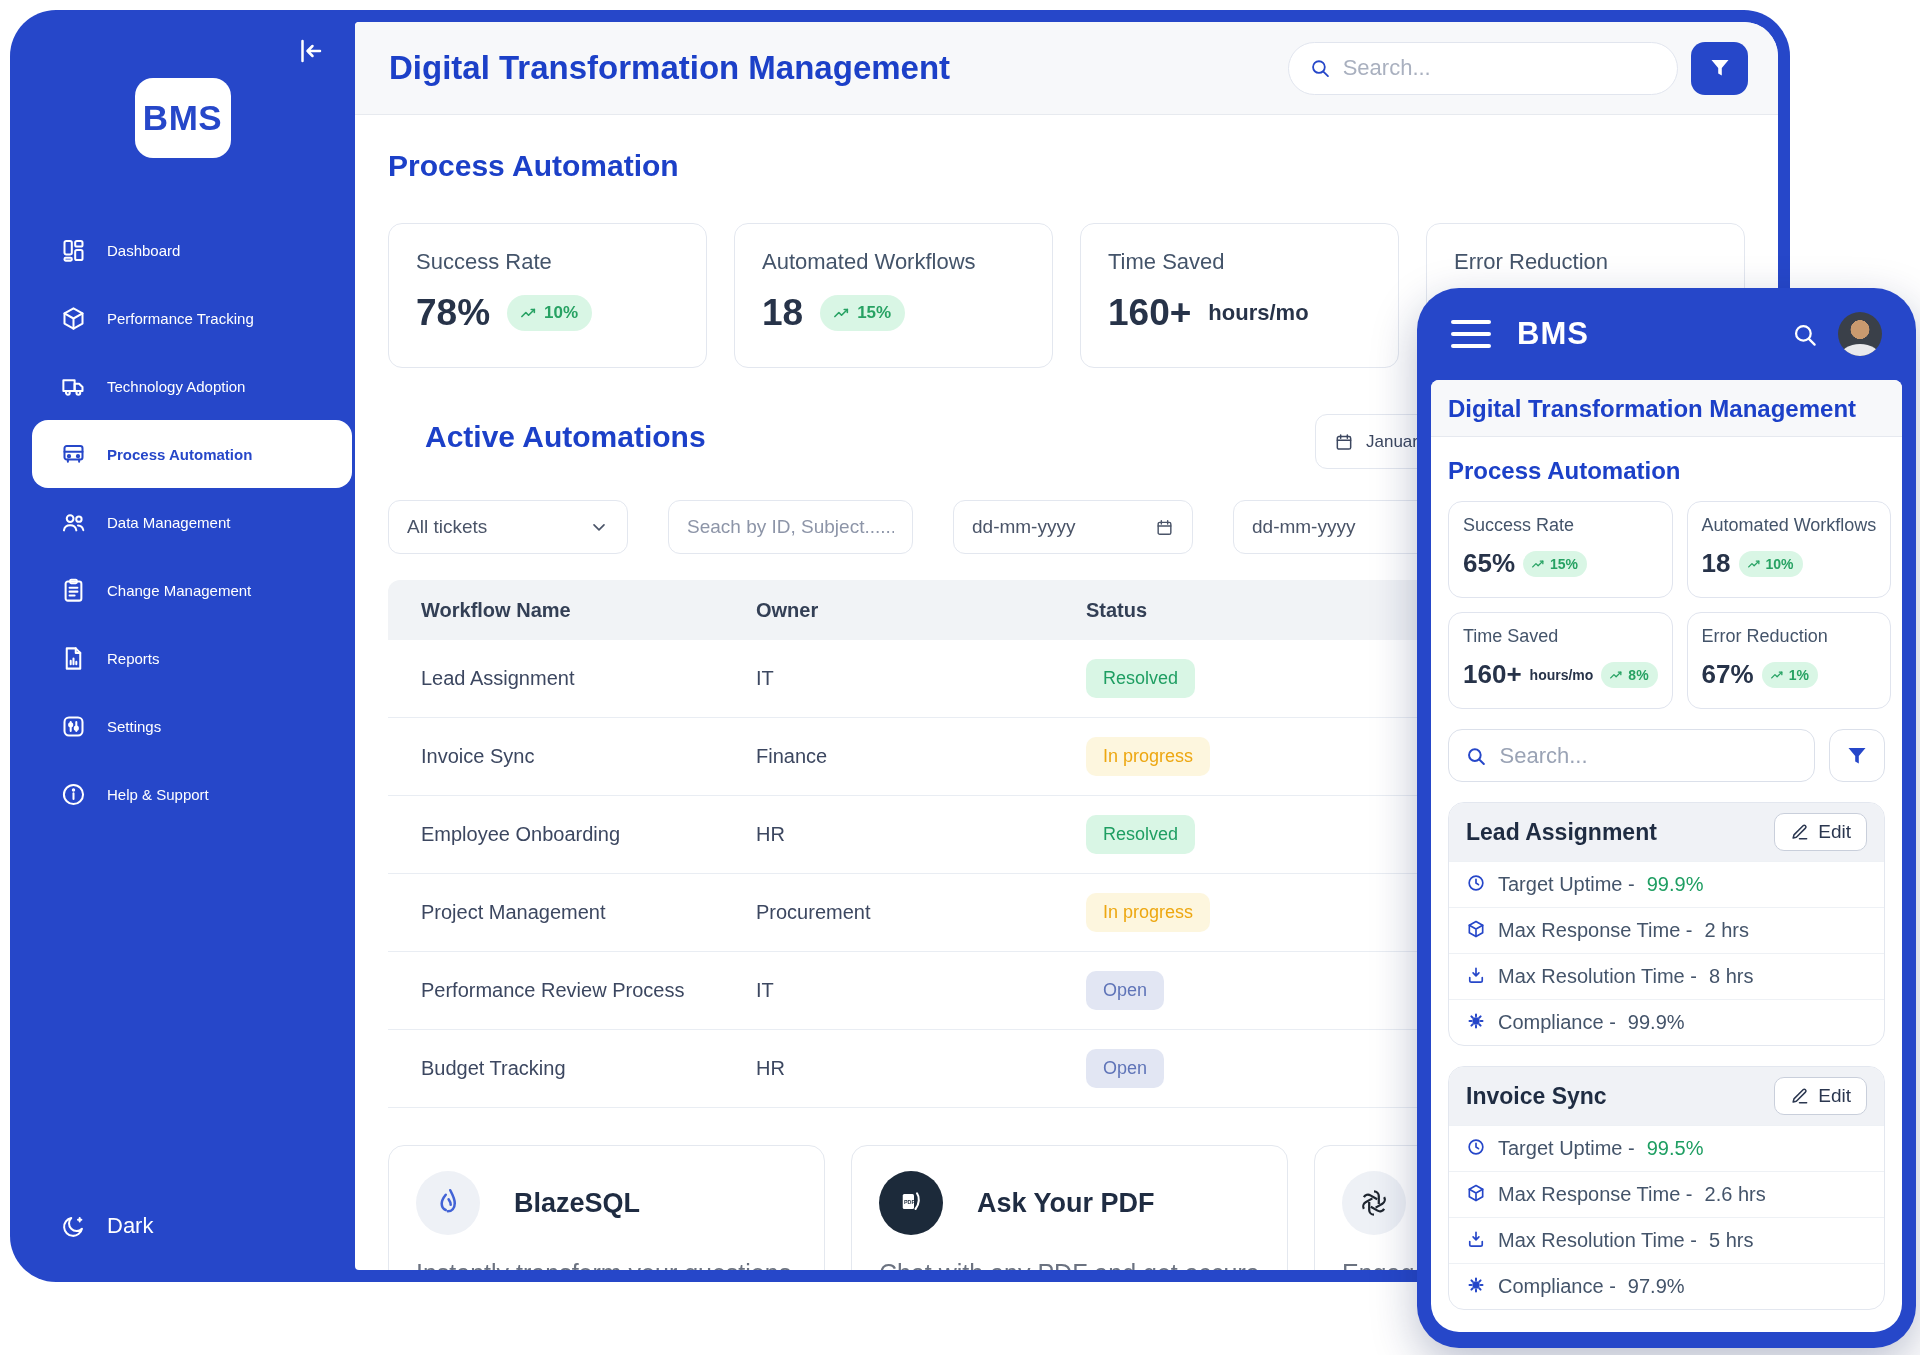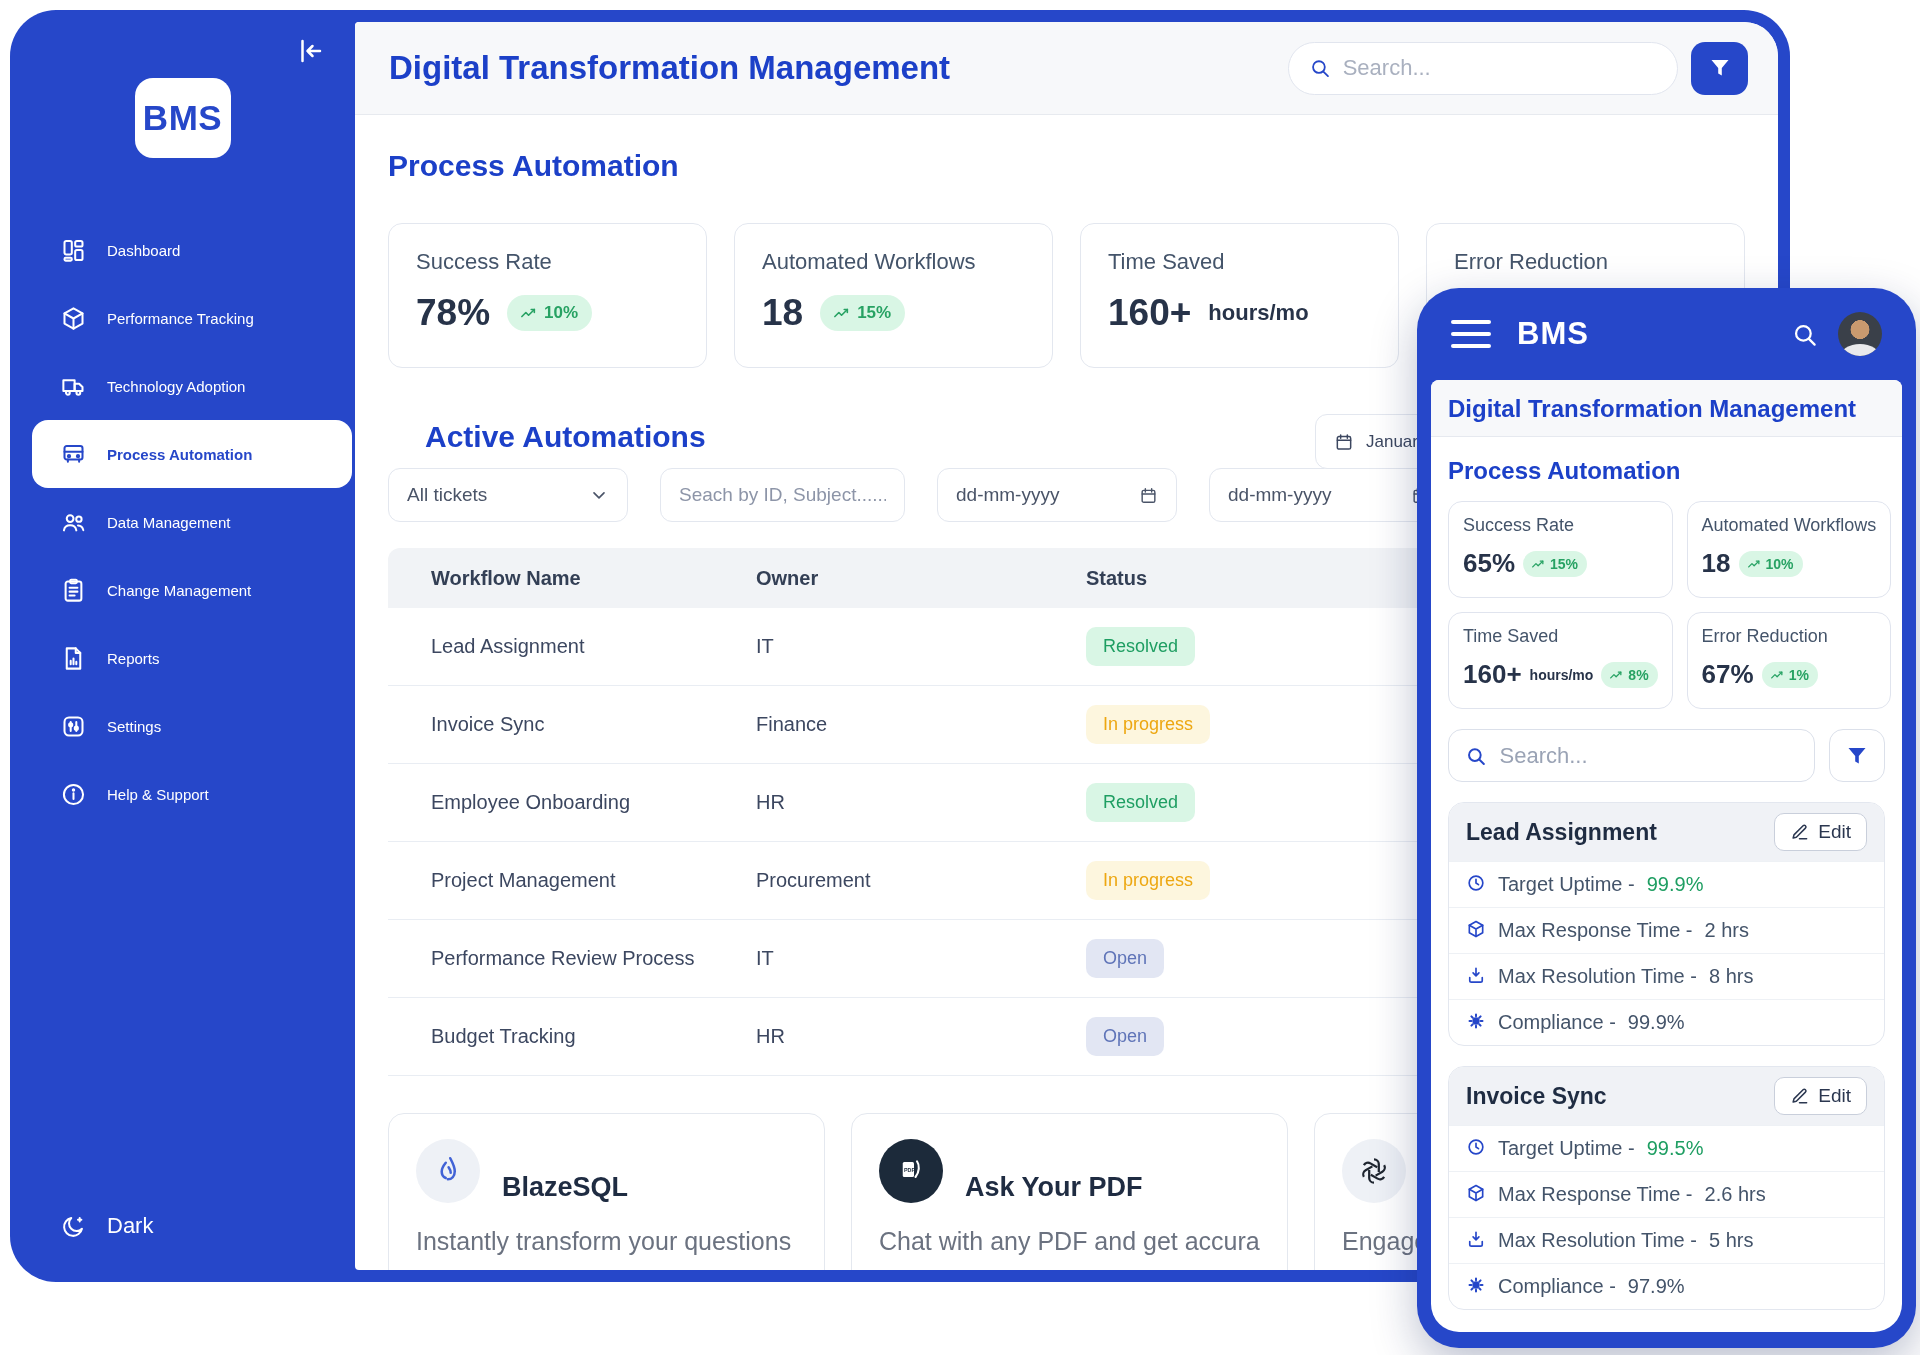--- a/index.html
+++ b/index.html
@@ -57,42 +57,42 @@
   .stat-label{font-size:22px;color:var(--slate);}
   .stat-vrow{display:flex;align-items:center;gap:17px;margin-top:17px;}
   .stat-value{font-size:37px;font-weight:800;color:var(--ink);}
   .stat-unit{font-size:22px;font-weight:600;color:var(--ink);}
   .badge-up{display:inline-flex;align-items:center;gap:7px;background:var(--green-bg);color:var(--green);
           border-radius:999px;padding:8px 14px;font-size:17px;font-weight:600;white-space:nowrap;}
   .auto-head{margin-top:52px;margin-left:37px;}
   .date-pill{position:absolute;left:960px;top:299px;width:280px;height:55px;background:#fff;
           border:1px solid var(--line);border-radius:12px;display:flex;align-items:center;gap:12px;
           padding:0 18px;font-size:17px;color:#3C4760;white-space:nowrap;cursor:pointer;}
-  .filters-row{display:flex;gap:32px;margin-top:14px;}
+  .filters-row{display:flex;gap:40px;margin-top:46px;}
   .field{height:54px;border:1px solid var(--line);border-radius:12px;background:#fff;
           display:flex;align-items:center;gap:12px;padding:0 18px;color:#4A5468;}
   .f-drop{width:240px;justify-content:space-between;font-size:19px;cursor:pointer;}
   .f-search{width:245px;justify-content:center;}
   .f-search input{font-size:19px;width:100%;}
   .f-search input::placeholder{color:#8D95A8;}
   .f-date{width:240px;justify-content:space-between;font-size:19px;cursor:pointer;}
   .table{margin-top:26px;}
   .thead{display:grid;grid-template-columns:368px 330px 1fr;height:60px;align-items:center;
          background:var(--thead);border-radius:12px 12px 0 0;font-size:20px;font-weight:700;color:#333F55;}
-  .thead > div:first-child,.trow > div:first-child{padding-left:43px;}
+  .thead > div:first-child,.trow > div:first-child{padding-left:33px;}
   .trow{display:grid;grid-template-columns:368px 330px 1fr;height:78px;align-items:center;
         border-bottom:1px solid #E9EDF3;font-size:20px;color:#3C4760;background:#fff;}
   .status-badge{display:inline-block;padding:9px 17px;border-radius:10px;font-size:18px;}
   .b-res{background:var(--green-bg);color:#1E9E62;}
   .b-prog{background:var(--yellow-bg);color:var(--yellow);}
   .b-open{background:var(--open-bg);color:var(--open);}
   .integrations{display:flex;gap:26px;margin-top:37px;}
   .int-card{width:437px;height:190px;flex:none;border:1px solid #E4E8EF;border-radius:16px;
          padding:25px 27px;background:#fff;}
-  .int-head{display:flex;align-items:flex-end;gap:22px;}
+  .int-head{display:flex;align-items:center;gap:34px;}
   .int-icon{width:64px;height:64px;border-radius:50%;background:#EEF1F6;display:flex;align-items:center;justify-content:center;flex:none;}
   .int-icon.dark{background:#1C2A3A;}
   .int-title{font-size:27px;font-weight:700;color:#1F2C42;}
   .int-desc{margin-top:24px;font-size:25px;color:var(--muted);white-space:nowrap;overflow:hidden;}
 
   
   .phone{position:absolute;left:1417px;top:288px;width:499px;height:1060px;background:var(--blue);
          border-radius:42px;box-shadow:0 16px 46px rgba(16,28,84,.28);overflow:hidden;display:flex;flex-direction:column;}
   .phone-head{height:92px;flex:none;display:flex;align-items:center;gap:26px;padding:0 34px;color:#fff;}
   .burger{width:40px;display:flex;flex-direction:column;gap:8px;cursor:pointer;}

